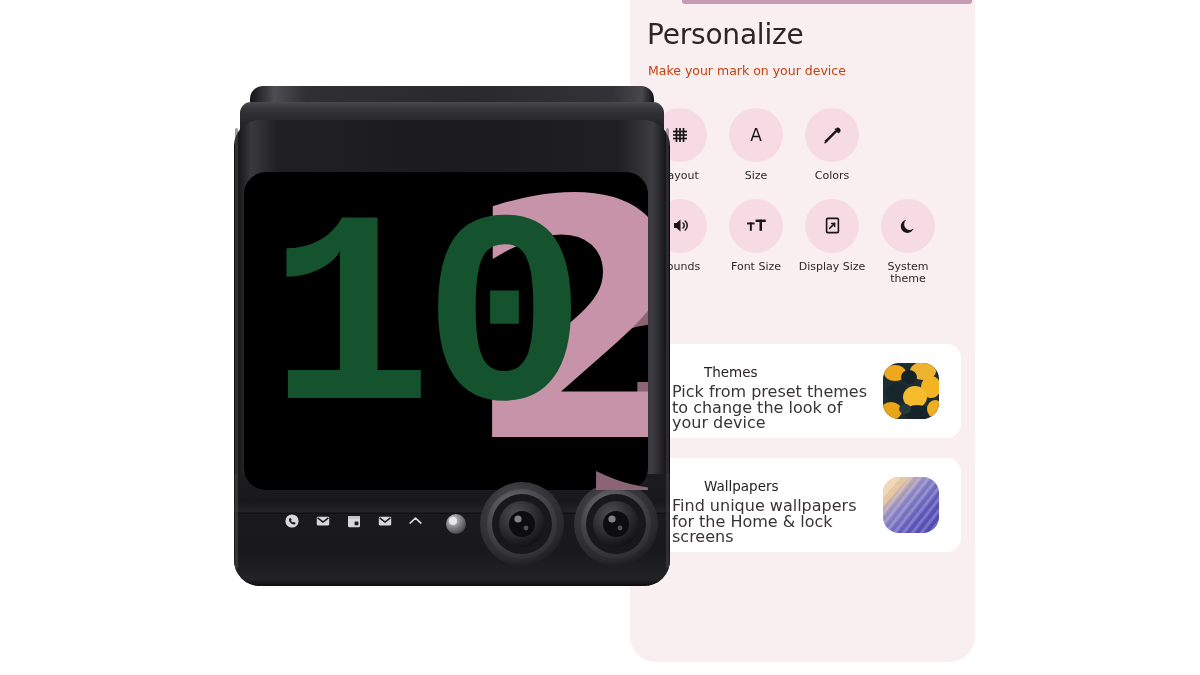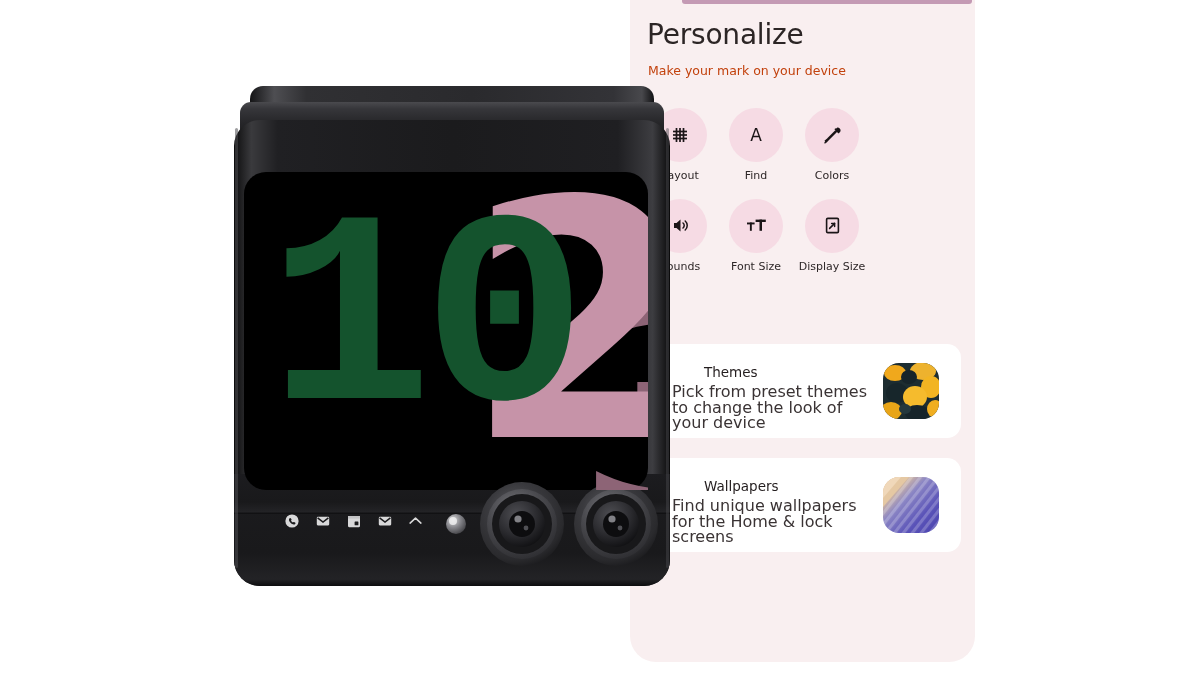--- a/index.html
+++ b/index.html
@@ -240,21 +240,21 @@
           </div>
           <div class="cell-label">Layout</div>
         </div>
 
         <div class="grid-cell">
           <div class="icon-circle">
             <svg width="20" height="20" viewBox="0 0 20 20">
               <text x="10" y="16" text-anchor="middle" font-size="17" font-family="DejaVu Sans, sans-serif" fill="#1b1517">A</text>
             </svg>
           </div>
-          <div class="cell-label">Find</div>
+          <div class="cell-label">Size</div>
         </div>
 
         <div class="grid-cell">
           <div class="icon-circle">
             <svg width="19" height="19" viewBox="0 0 19 19">
               <g fill="none" stroke="#1b1517" stroke-width="1.6" stroke-linecap="round">
                 <path d="M12.4 3.2 L15.6 6.4"></path>
                 <path d="M14.4 2.4 a2.2 2.2 0 0 1 2.4 2.4 l-1.2 1.2 -2.4 -2.4 z" fill="#1b1517"></path>
                 <path d="M13.2 5.6 L5.2 13.6 L3.4 15.6 L2.6 14.8 L4.6 13.0 L12.6 5.0"></path>
                 <path d="M3.2 15.0 L2.0 16.8" stroke-width="1.4"></path>
@@ -302,20 +302,29 @@
               <rect x="3.6" y="2.4" width="11.8" height="14.2" rx="1.2" fill="none" stroke="#1b1517" stroke-width="1.6"></rect>
               <g fill="none" stroke="#1b1517" stroke-width="1.5" stroke-linecap="round">
                 <path d="M11.6 7.4 L6.6 12.4"></path>
                 <path d="M11.6 7.4 h-3.0 M11.6 7.4 v3.0"></path>
               </g>
             </svg>
           </div>
           <div class="cell-label">Display Size</div>
         </div>
 
+        <div class="grid-cell">
+          <div class="icon-circle">
+            <svg width="18" height="18" viewBox="0 0 18 18">
+              <path d="M14.6 11.6 A6.6 6.6 0 1 1 7.2 2.8 A5.6 5.6 0 0 0 14.6 11.6 z" fill="#1b1517"></path>
+            </svg>
+          </div>
+          <div class="cell-label">System
+theme</div>
+        </div>
 
       </div>
     </div>
 
     <div class="card" id="card-themes">
       <div class="card-text">
         <div class="card-title">Themes</div>
         <div class="card-desc">Pick from preset themes to change the look of your device</div>
       </div>
       <div class="card-thumb">

